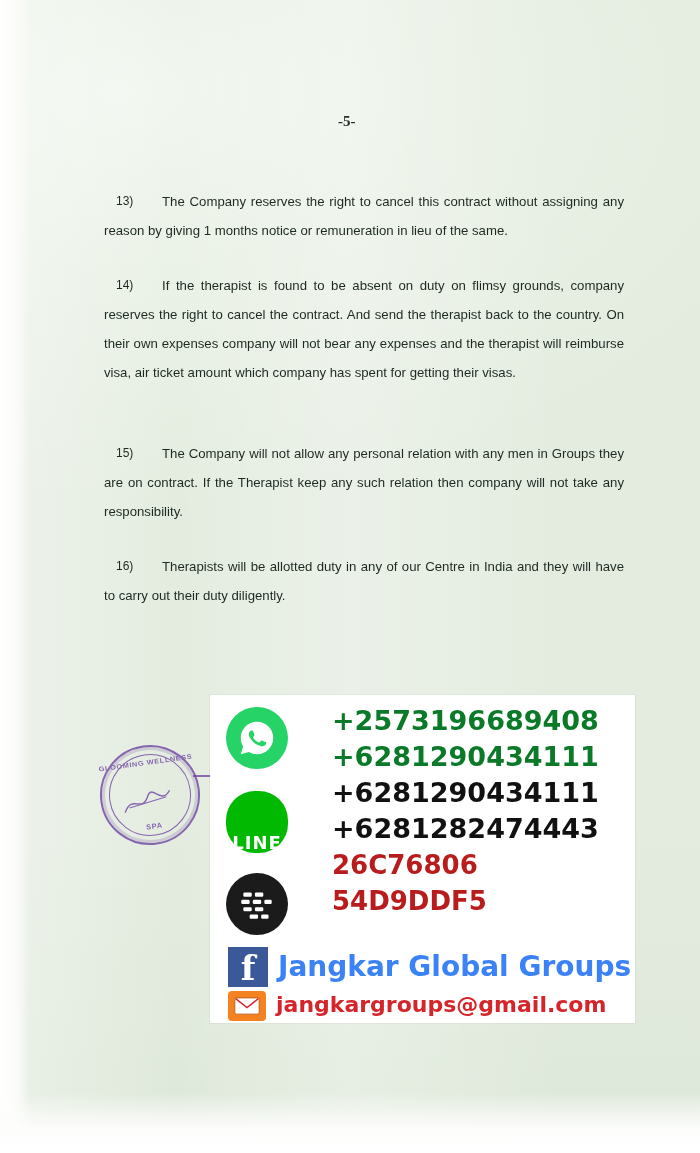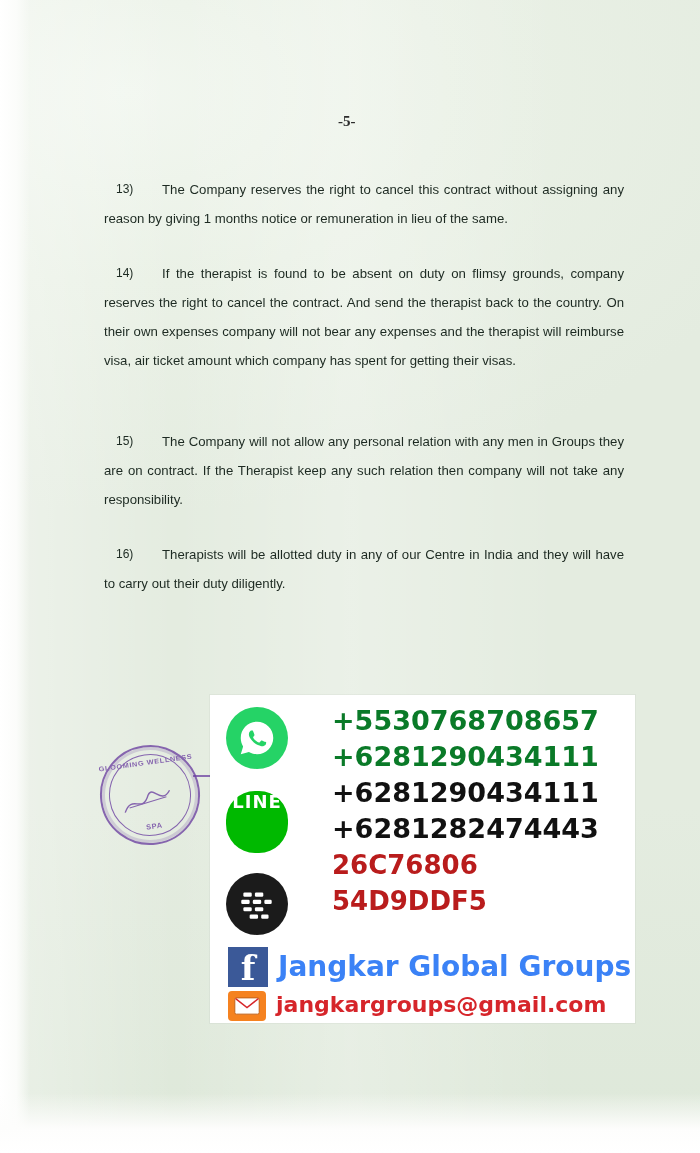--- a/index.html
+++ b/index.html
@@ -84,20 +84,21 @@
     position: absolute;
     left: 12px;
     top: 0;
     font-size: 12px;
     color: #1d2a22;
   }
   .clause .body {
     display: block;
     padding-left: 0;
     text-indent: 58px;
+    margin-top: 12px;
   }
   .clause.c14 { margin-bottom: 52px; }
   .clause.c15 { margin-bottom: 26px; }
 
   
   .stamp {
     position: absolute;
     left: 100px;
     top: 745px;
     width: 96px;
@@ -177,21 +178,21 @@
   }
   .icon-line {
     position: absolute;
     left: 16px;
     top: 96px;
     width: 62px;
     height: 62px;
     border-radius: 29px;
     background: #00b900;
     display: flex;
-    align-items: flex-start;
+    align-items: flex-end;
     justify-content: center;
   }
   .icon-bb {
     position: absolute;
     left: 16px;
     top: 178px;
     width: 62px;
     height: 62px;
     border-radius: 50%;
     background: #1b1b1b;
@@ -339,21 +340,21 @@
           <rect x="27" y="16" width="7" height="4" rx="1.2"></rect>
           <rect x="7" y="23" width="8" height="4" rx="1.2"></rect>
           <rect x="18" y="23" width="8" height="4" rx="1.2"></rect>
           <rect x="13" y="30" width="8" height="4" rx="1.2"></rect>
           <rect x="24" y="30" width="7" height="4" rx="1.2"></rect>
         </g>
       </svg>
     </div>
 
     <div class="num-list">
-      <div class="num-line green">+5530768708657</div>
+      <div class="num-line green">+2573196689408</div>
       <div class="num-line green">+6281290434111</div>
       <div class="num-line black">+6281290434111</div>
       <div class="num-line black">+6281282474443</div>
       <div class="num-line brown">26C76806</div>
       <div class="num-line brown">54D9DDF5</div>
     </div>
 
     <div class="icon-fb">
       <span>f</span>
     </div>

